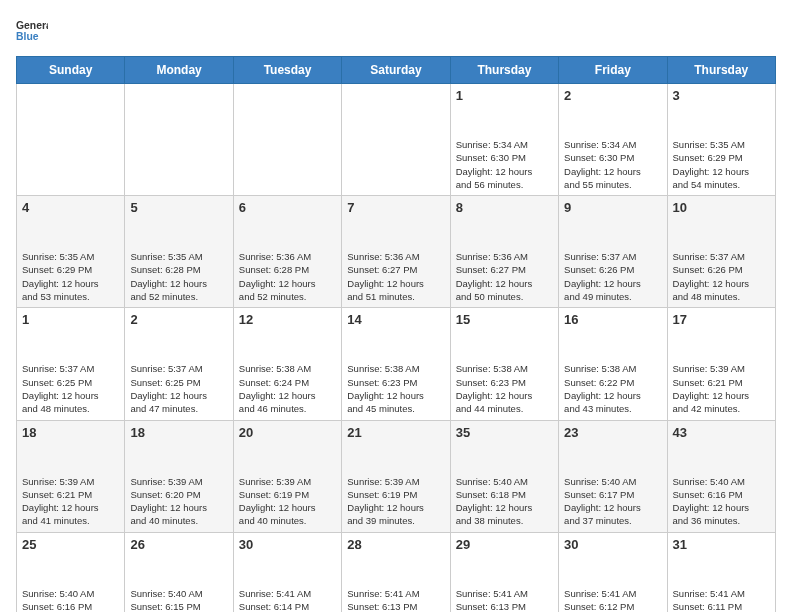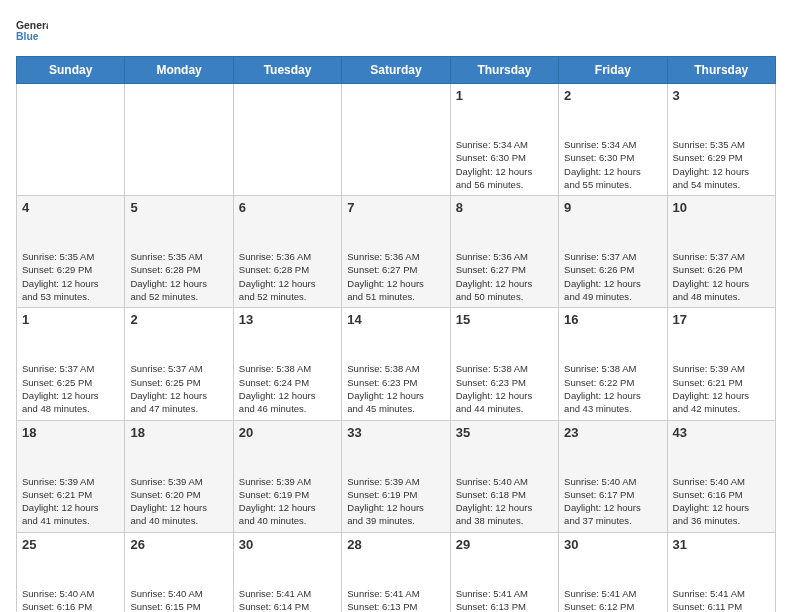--- a/index.html
+++ b/index.html
@@ -199,21 +199,21 @@
 and 48 minutes.</div>
         </td>
         <td>
           <span class="day-number">2</span>
           <div class="day-info" style="white-space: pre-line;">Sunrise: 5:37 AM
 Sunset: 6:25 PM
 Daylight: 12 hours
 and 47 minutes.</div>
         </td>
         <td>
-          <span class="day-number">13</span>
+          <span class="day-number">12</span>
           <div class="day-info" style="white-space: pre-line;">Sunrise: 5:38 AM
 Sunset: 6:24 PM
 Daylight: 12 hours
 and 46 minutes.</div>
         </td>
         <td>
           <span class="day-number">14</span>
           <div class="day-info" style="white-space: pre-line;">Sunrise: 5:38 AM
 Sunset: 6:23 PM
 Daylight: 12 hours
@@ -257,21 +257,21 @@
 and 40 minutes.</div>
         </td>
         <td>
           <span class="day-number">20</span>
           <div class="day-info" style="white-space: pre-line;">Sunrise: 5:39 AM
 Sunset: 6:19 PM
 Daylight: 12 hours
 and 40 minutes.</div>
         </td>
         <td>
-          <span class="day-number">33</span>
+          <span class="day-number">21</span>
           <div class="day-info" style="white-space: pre-line;">Sunrise: 5:39 AM
 Sunset: 6:19 PM
 Daylight: 12 hours
 and 39 minutes.</div>
         </td>
         <td>
           <span class="day-number">35</span>
           <div class="day-info" style="white-space: pre-line;">Sunrise: 5:40 AM
 Sunset: 6:18 PM
 Daylight: 12 hours

